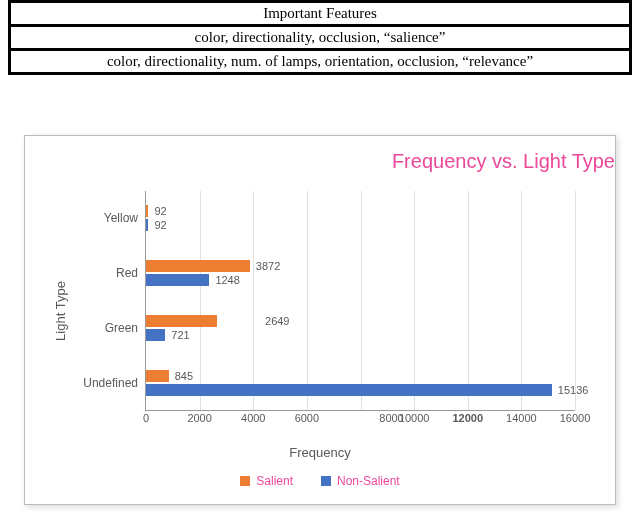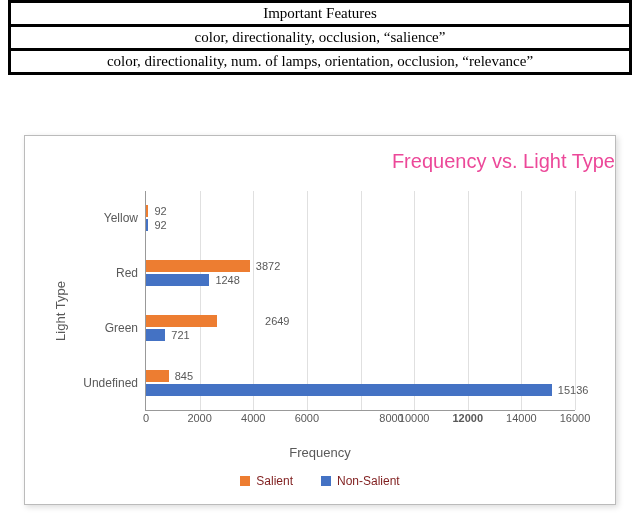--- a/index.html
+++ b/index.html
@@ -100,21 +100,21 @@
       margin-top: 4px;
     }
 
     
     .legend {
       display: flex;
       justify-content: center;
       gap: 28px;
       padding: 14px 0 16px 0;
       font-size: 12px;
-      color: #7f1d1d;
+      color: #ec4899;
     }
     .legend-item { display: flex; align-items: center; gap: 6px; }
     .swatch { width: 10px; height: 10px; display: inline-block; }
   </style>
 </head>
 <body>
 
 <div class="table-wrap">
   <table>
     <thead>

